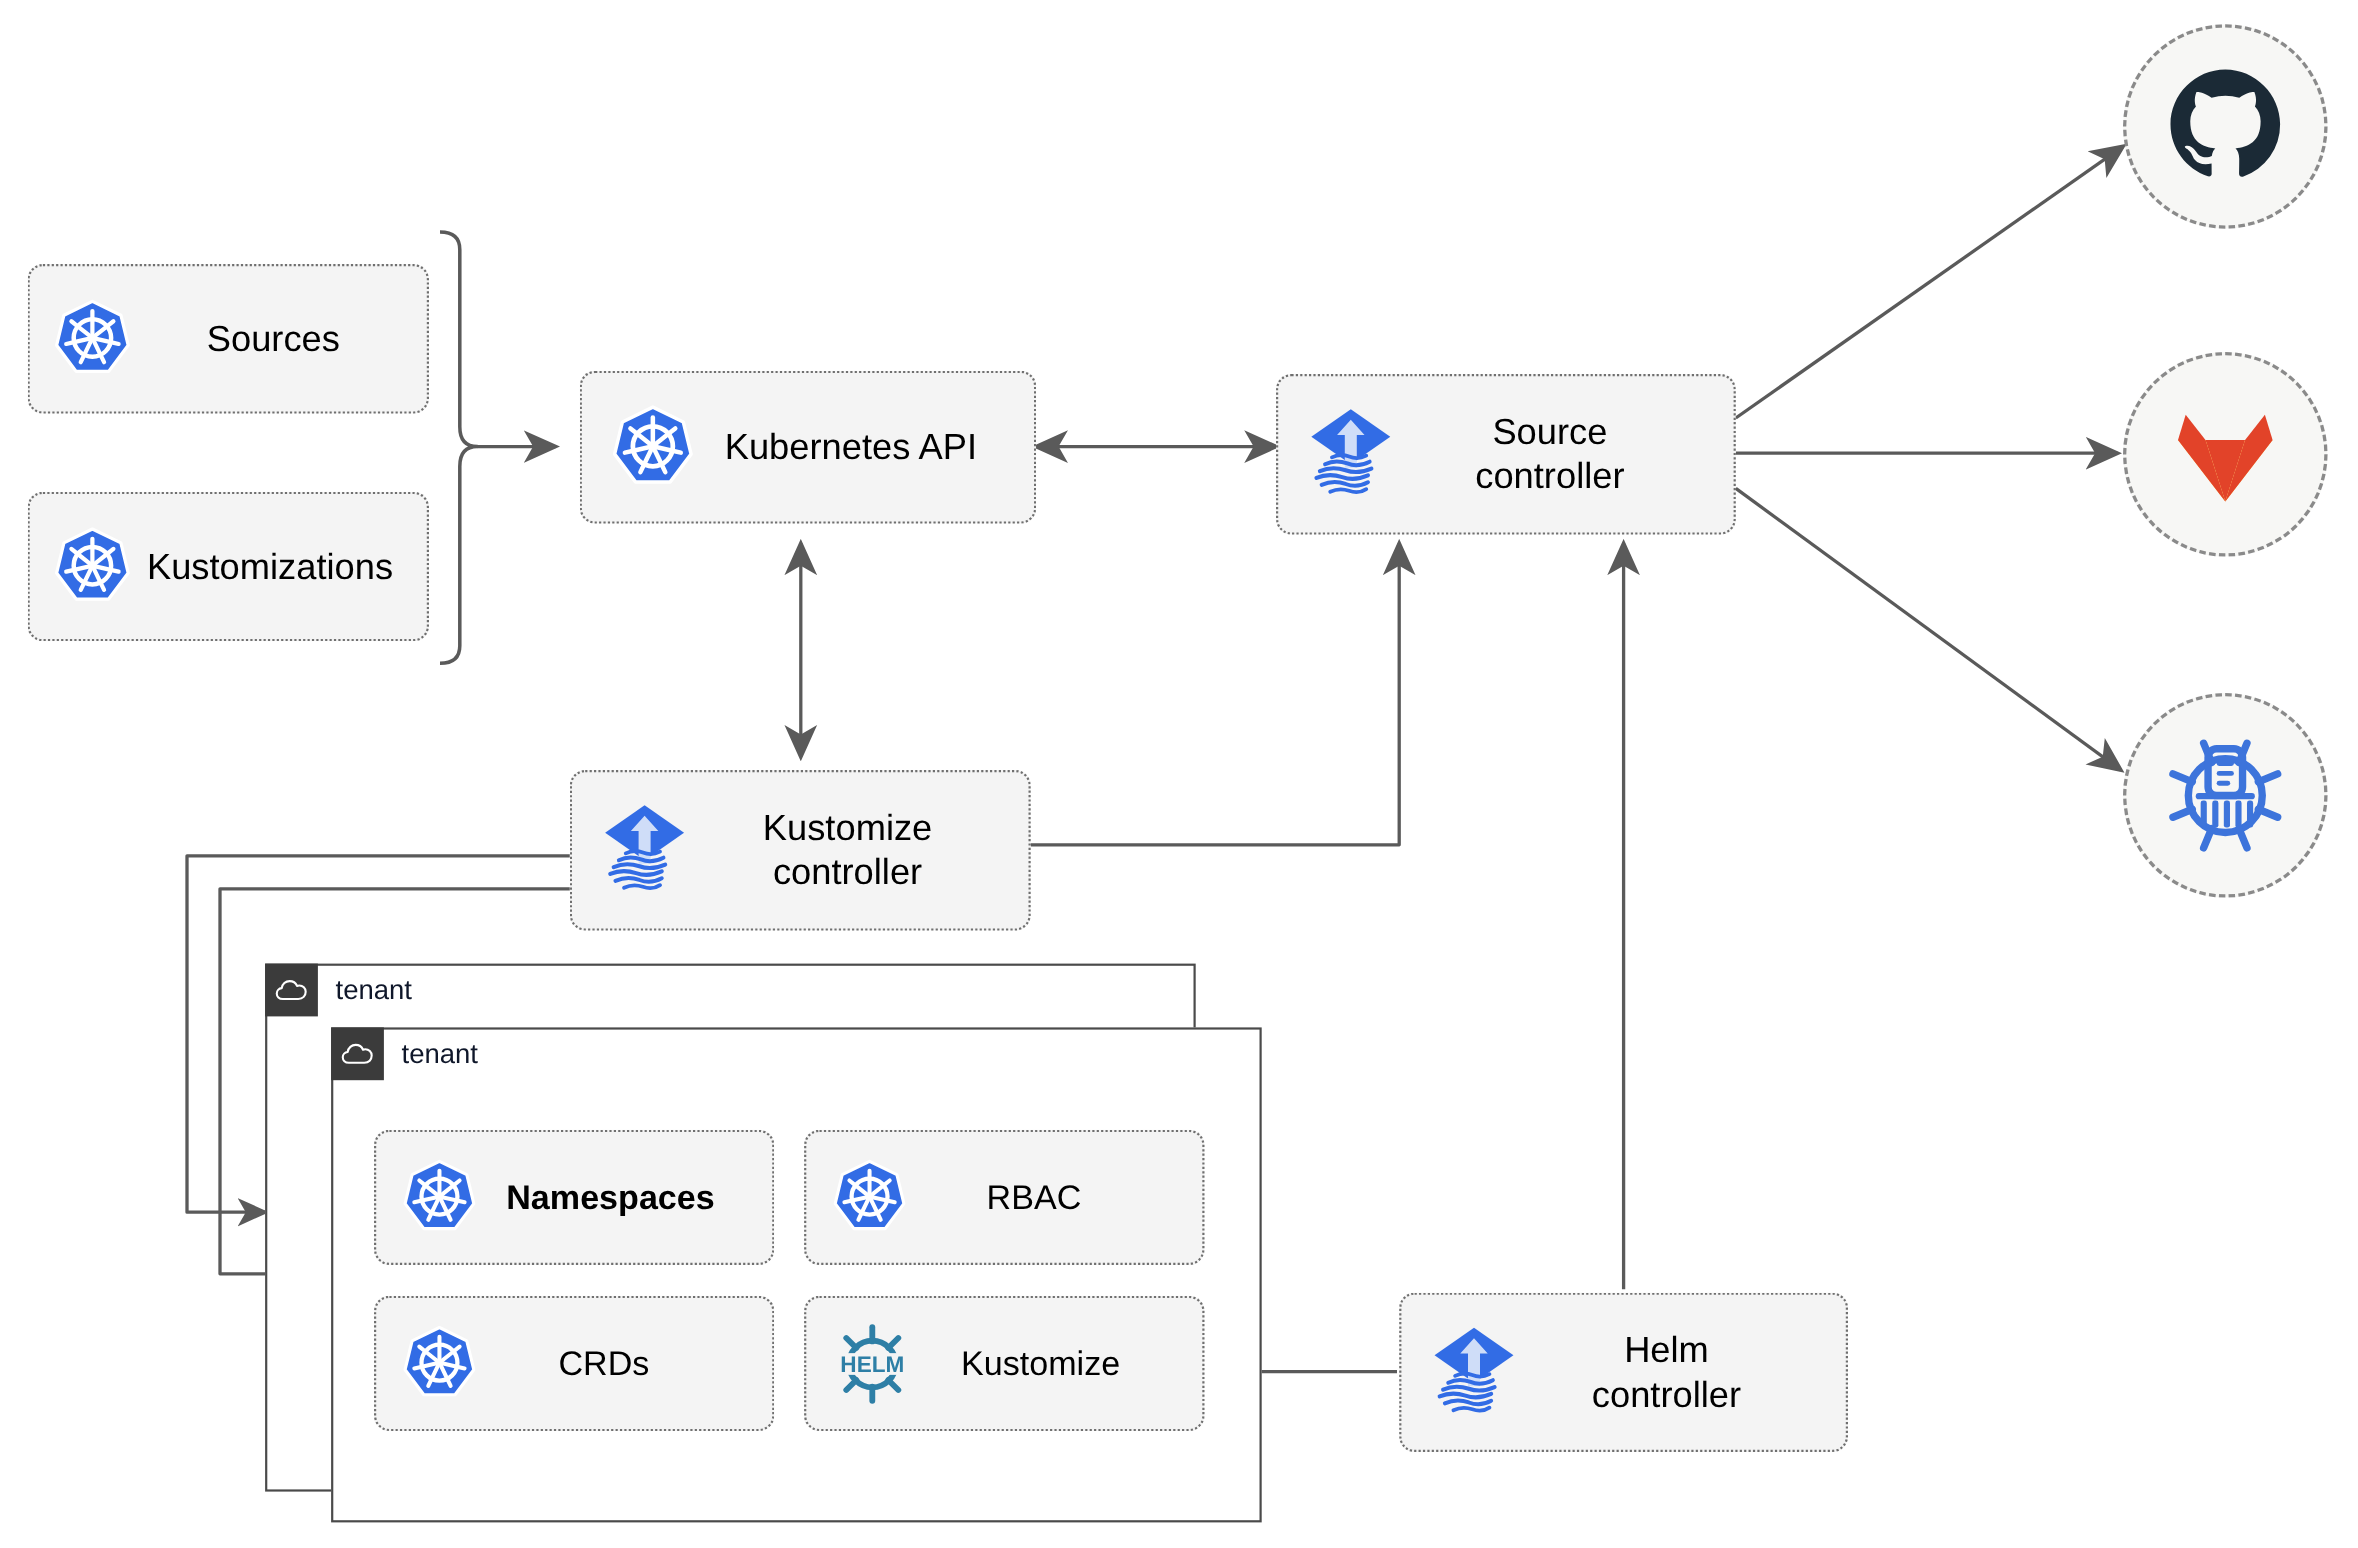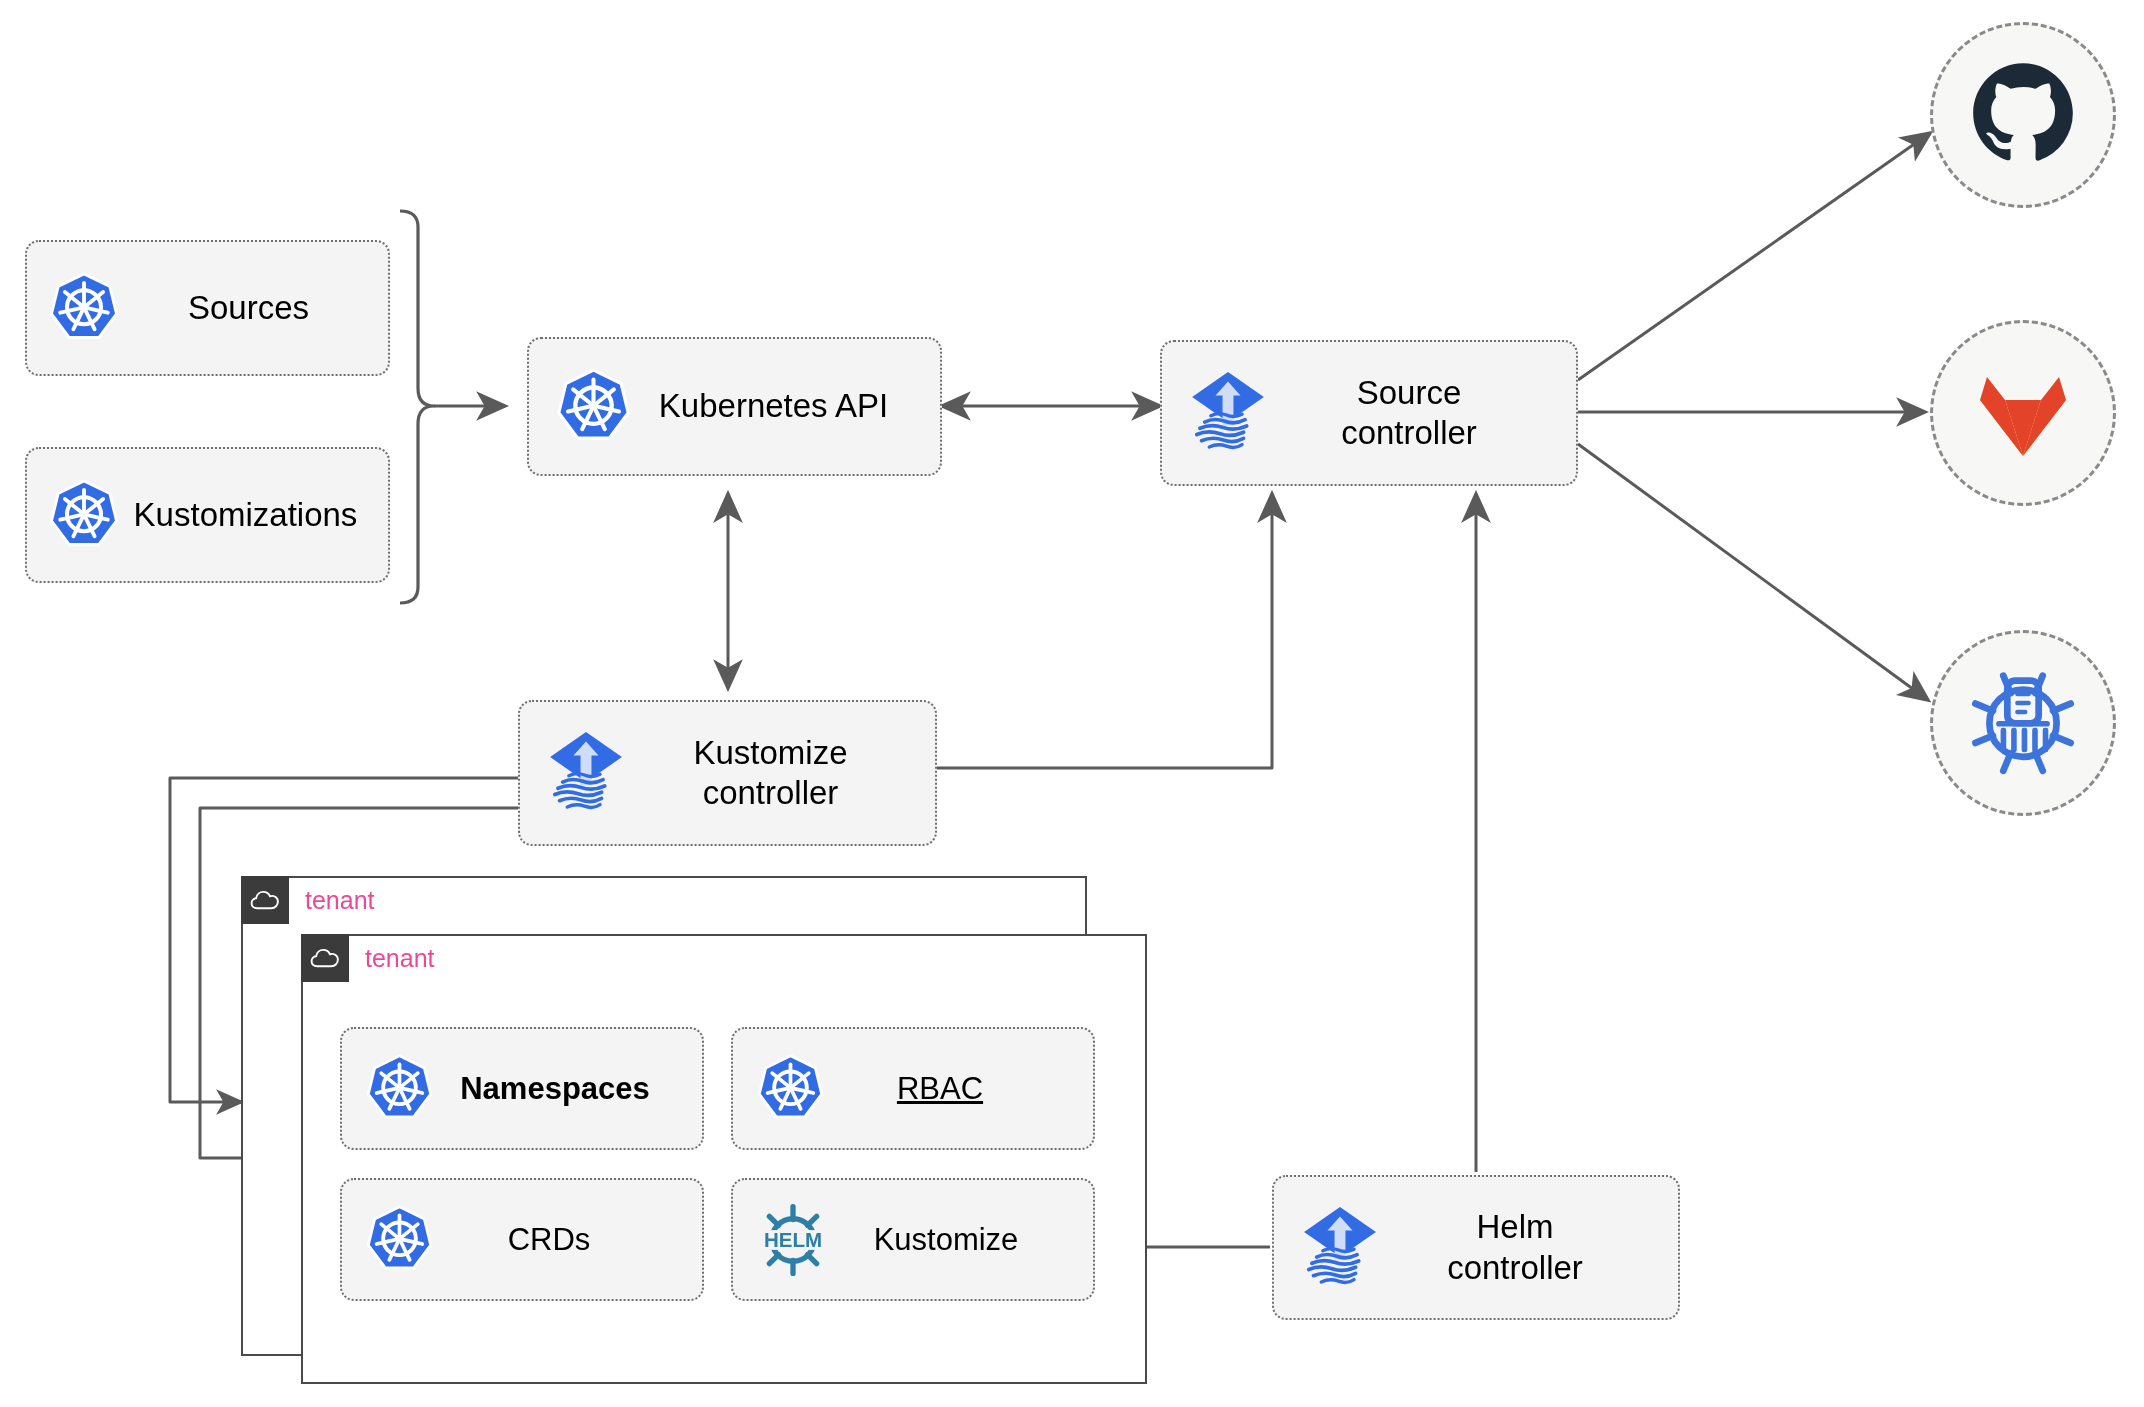--- a/index.html
+++ b/index.html
@@ -17,21 +17,21 @@
   .card .lbl{flex:1 1 auto;text-align:center;color:#000;line-height:1.22;
              white-space:pre-line;}
 
   
   .tenant{position:absolute;box-sizing:border-box;background:#ffffff;
           border:2.5px solid #4a4a4a;z-index:3;}
   .ttab{position:absolute;box-sizing:border-box;height:48px;
         display:flex;align-items:center;background:transparent;z-index:4;}
   .ttab .tcloud{width:48px;height:48px;background:#3b3b3b;
         display:flex;align-items:center;justify-content:center;flex:0 0 auto;}
-  .ttab .tname{margin-left:16px;font-size:25px;color:#ec4899;}
+  .ttab .tname{margin-left:16px;font-size:25px;color:#0f172a;}
 
   
   .circ{position:absolute;box-sizing:border-box;border:3px dashed #8a8a8a;
         border-radius:50%;background:#f7f7f5;
         display:flex;align-items:center;justify-content:center;z-index:5;}
 </style>
 </head>
 <body>
 
 <div id="stage">
@@ -250,21 +250,21 @@
           <line x1="40.020674000296154" y1="69.72228396175564" x2="35.68183660912057" y2="78.73197264077982" stroke="#ffffff" stroke-width="5.2" stroke-linecap="round"></line>
           <line x1="45.12536043909088" y1="50.112604669781575" x2="27.57665801981806" y2="54.11798148099523" stroke="#ffffff" stroke-width="5.2" stroke-linecap="round"></line>
           <line x1="27.57665801981806" y1="54.11798148099523" x2="17.82737889799982" y2="56.34319082055838" stroke="#ffffff" stroke-width="5.2" stroke-linecap="round"></line>
           <line x1="46.09084258765985" y1="45.882550990706335" x2="32.01787590323531" y2="34.65973455724913" stroke="#ffffff" stroke-width="5.2" stroke-linecap="round"></line>
           <line x1="32.01787590323531" y1="34.65973455724913" x2="24.199561078555014" y2="28.4248365386618" stroke="#ffffff" stroke-width="5.2" stroke-linecap="round"></line>
         </svg>
       </span>
     <span class="lbl" style="font-size:31px;padding-right:16px;font-weight:bold;">Namespaces</span>
   </div>
 
-  <div class="card" style="left:731px;top:1027px;width:364px;height:123px;padding:0 16px;text-decoration:underline;">
+  <div class="card" style="left:731px;top:1027px;width:364px;height:123px;padding:0 16px;">
     <span class="ico" style="width:82px;">
         <svg viewBox="0 0 100 100" width="71" height="71">
           <path d="M50,4 L85,21 L94,58 L70,90 L30,90 L6,58 L15,21 Z" fill="#326CE5" stroke="#ffffff" stroke-width="4" stroke-linejoin="round"></path>
           <circle cx="50" cy="49" r="23" fill="none" stroke="#ffffff" stroke-width="5.5"></circle>
           <circle cx="50" cy="49" r="5" fill="#ffffff"></circle>
           <line x1="50" y1="44" x2="50" y2="26" stroke="#ffffff" stroke-width="5.2" stroke-linecap="round"></line>
           <line x1="50" y1="26" x2="50" y2="16" stroke="#ffffff" stroke-width="5.2" stroke-linecap="round"></line>
           <line x1="53.90915741234015" y1="45.882550990706335" x2="67.9821240967647" y2="34.65973455724913" stroke="#ffffff" stroke-width="5.2" stroke-linecap="round"></line>
           <line x1="67.9821240967647" y1="34.65973455724913" x2="75.80043892144498" y2="28.424836538661793" stroke="#ffffff" stroke-width="5.2" stroke-linecap="round"></line>
           <line x1="54.87463956090912" y1="50.112604669781575" x2="72.42334198018195" y2="54.11798148099523" stroke="#ffffff" stroke-width="5.2" stroke-linecap="round"></line>

